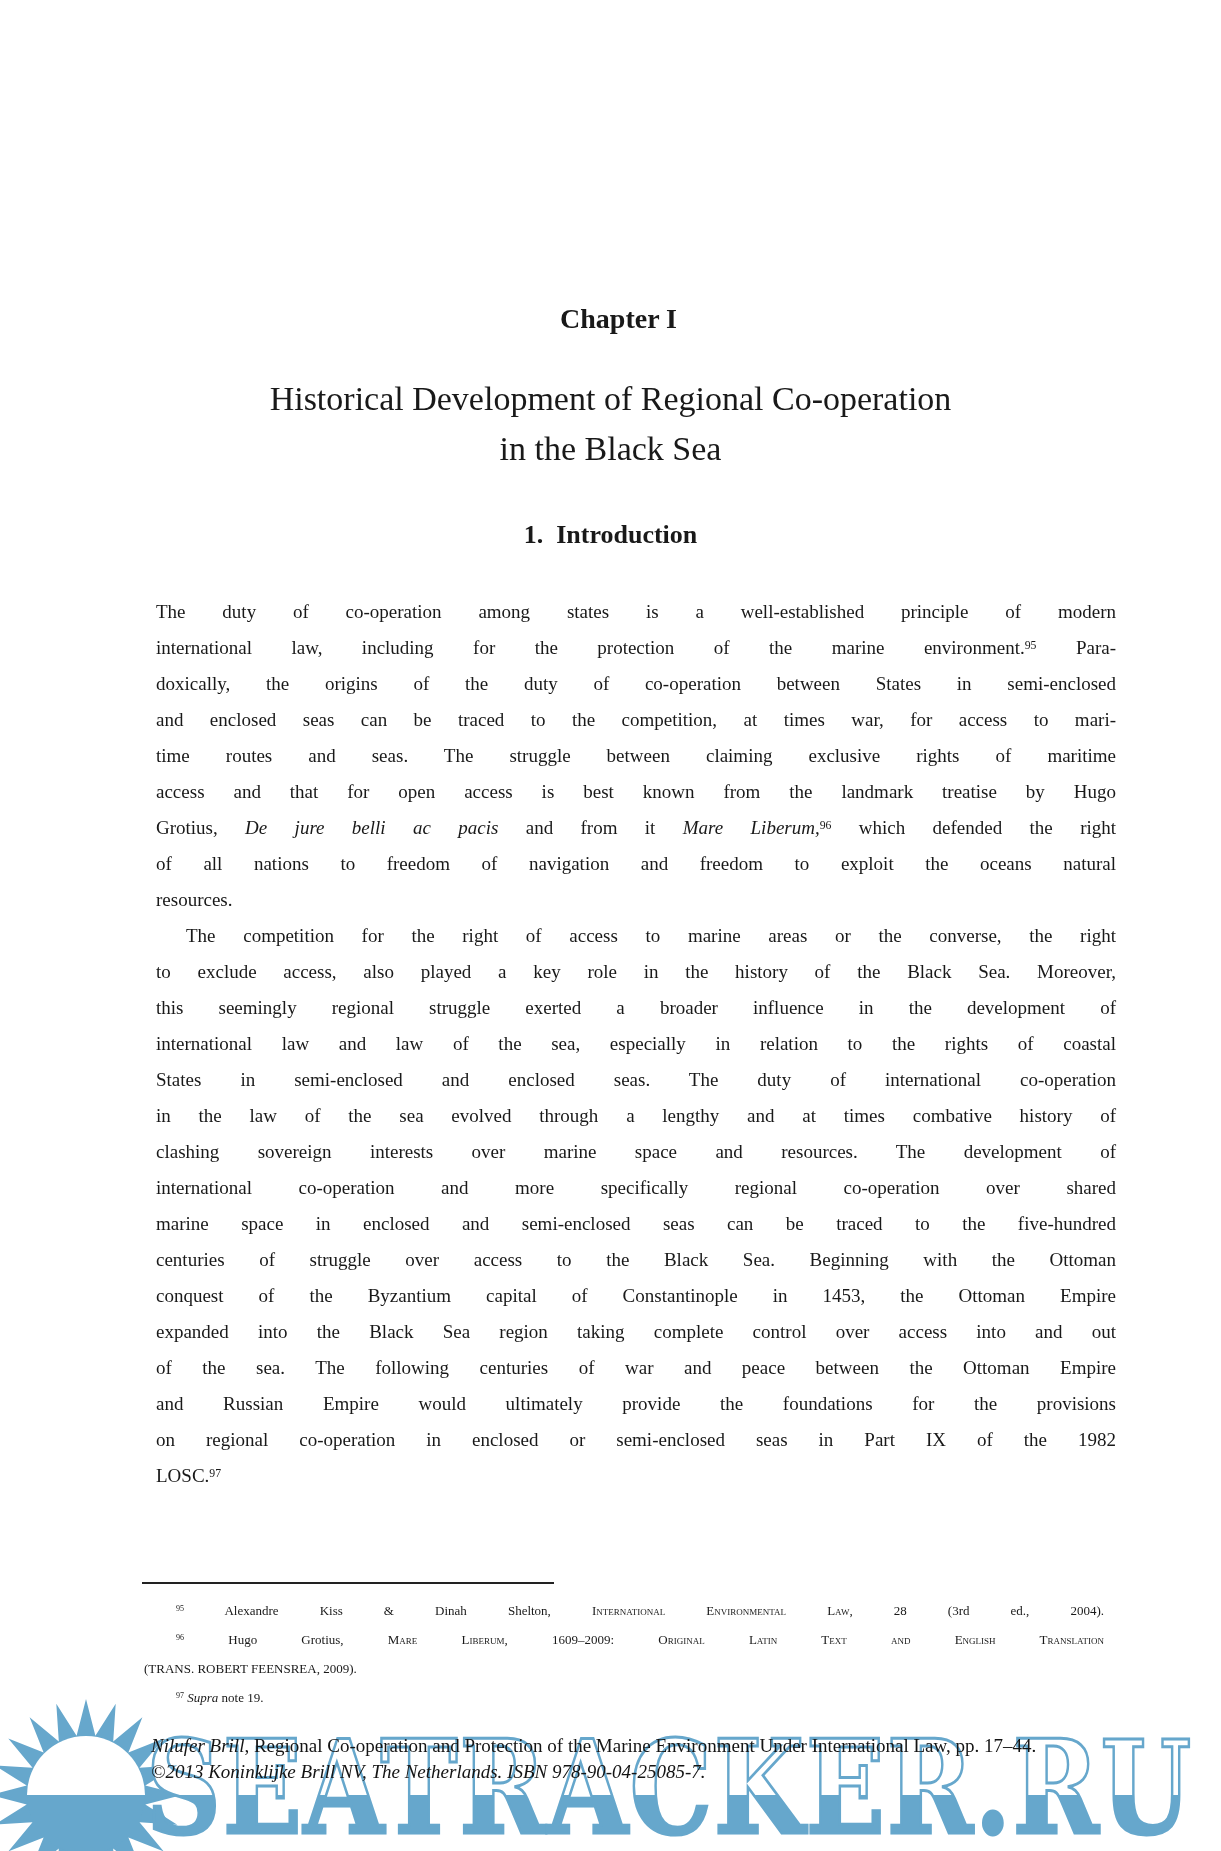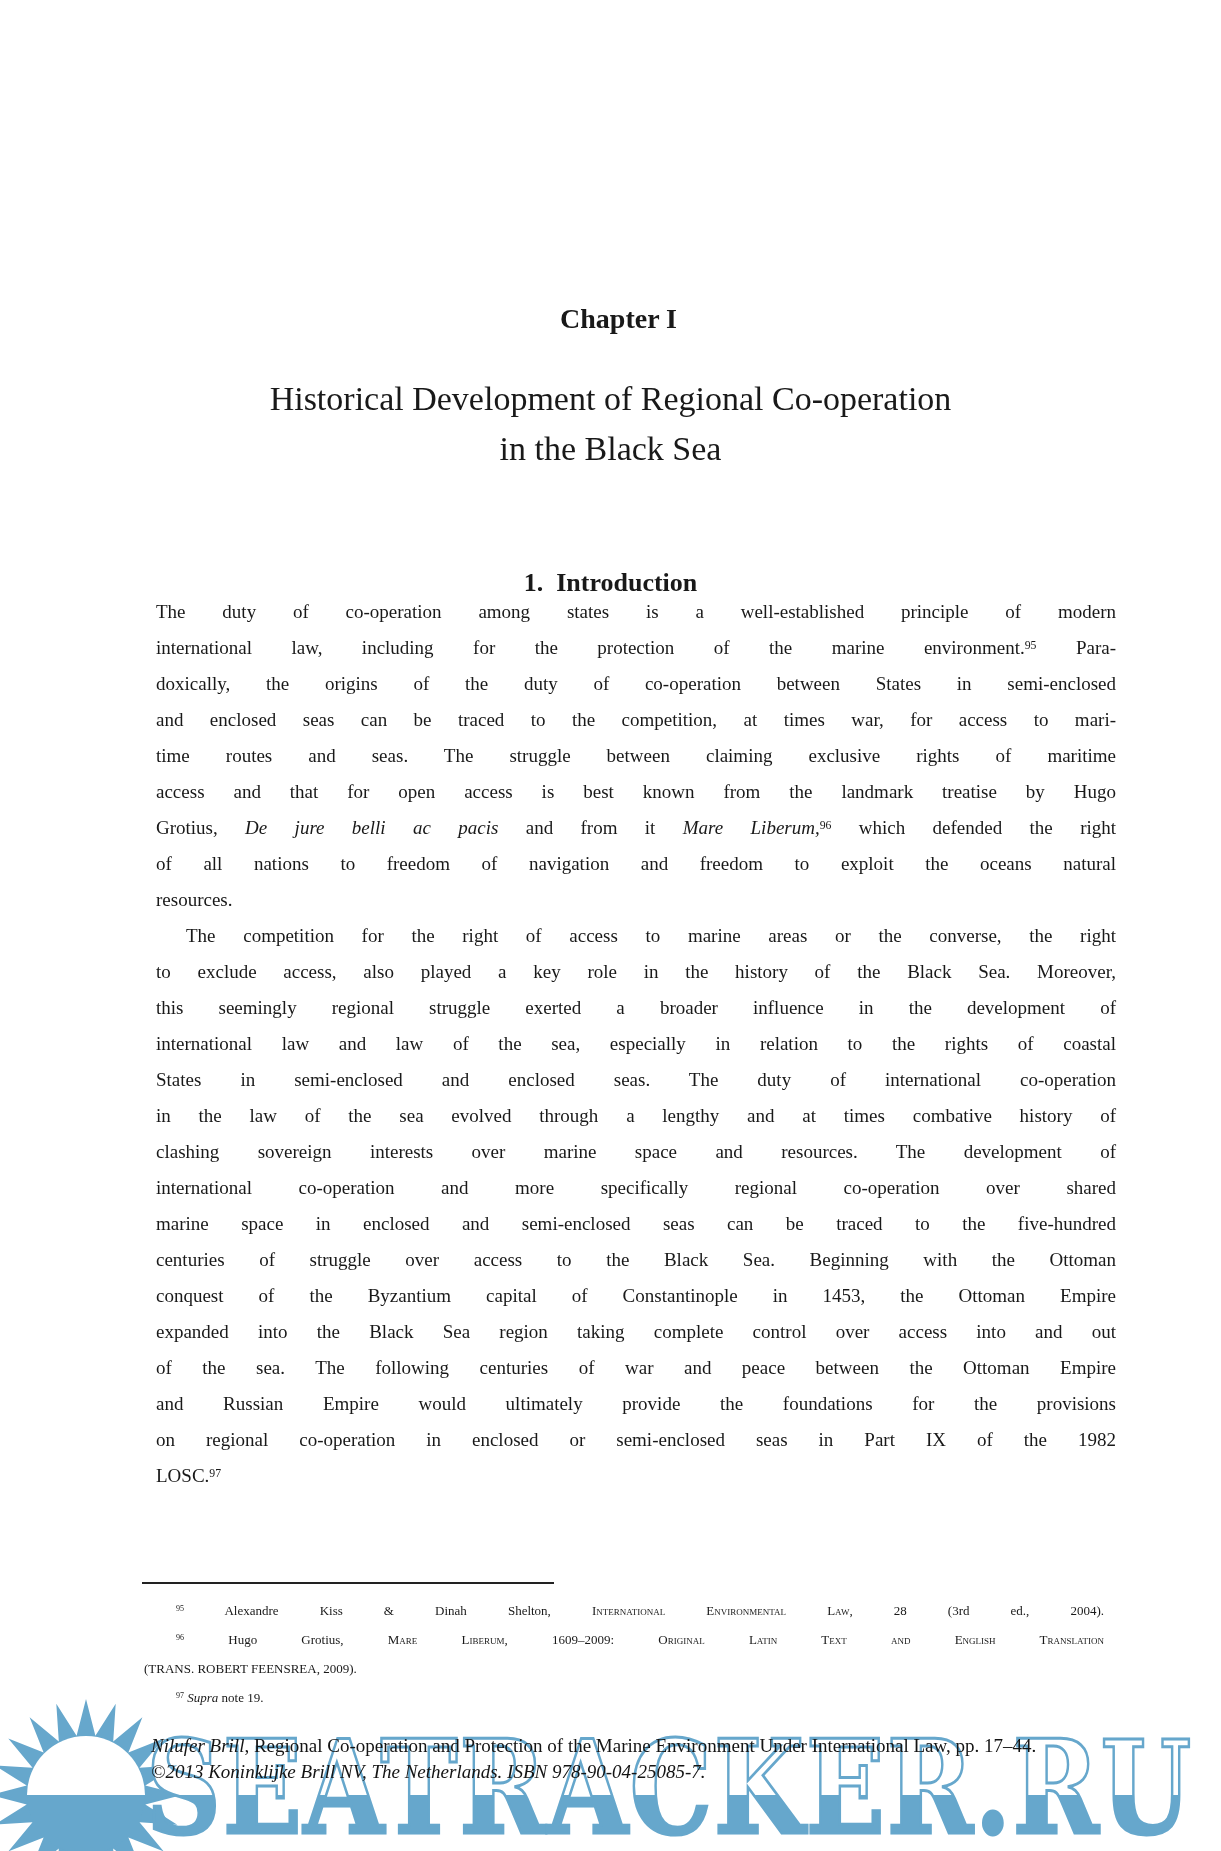--- a/index.html
+++ b/index.html
@@ -13,21 +13,21 @@
   .chapter-label{
     position:absolute; top:303px; left:0; width:100%;
     text-align:center; font-size:28px; font-weight:bold;padding-left:8px;
   }
   .book-title{
     position:absolute; top:374px; left:0; width:100%;
     text-align:center; font-size:34px; font-weight:normal; line-height:50px;
   }
   .section-heading{
     position:absolute; top:520px; left:0; width:100%;
-    text-align:center; font-size:26px; font-weight:bold; white-space:pre-wrap;margin-top:48px;
+    text-align:center; font-size:26px; font-weight:bold; white-space:pre-wrap;
   }
   
   .body-text{
     position:absolute; left:156px; top:594px; width:960px;
     font-size:19px; line-height:36px;
   }
   .line{ text-align:justify; }
   .j{ text-align-last:justify; }
   .jl{ text-align-last:left; }
   .ind{ text-indent:30px; }

